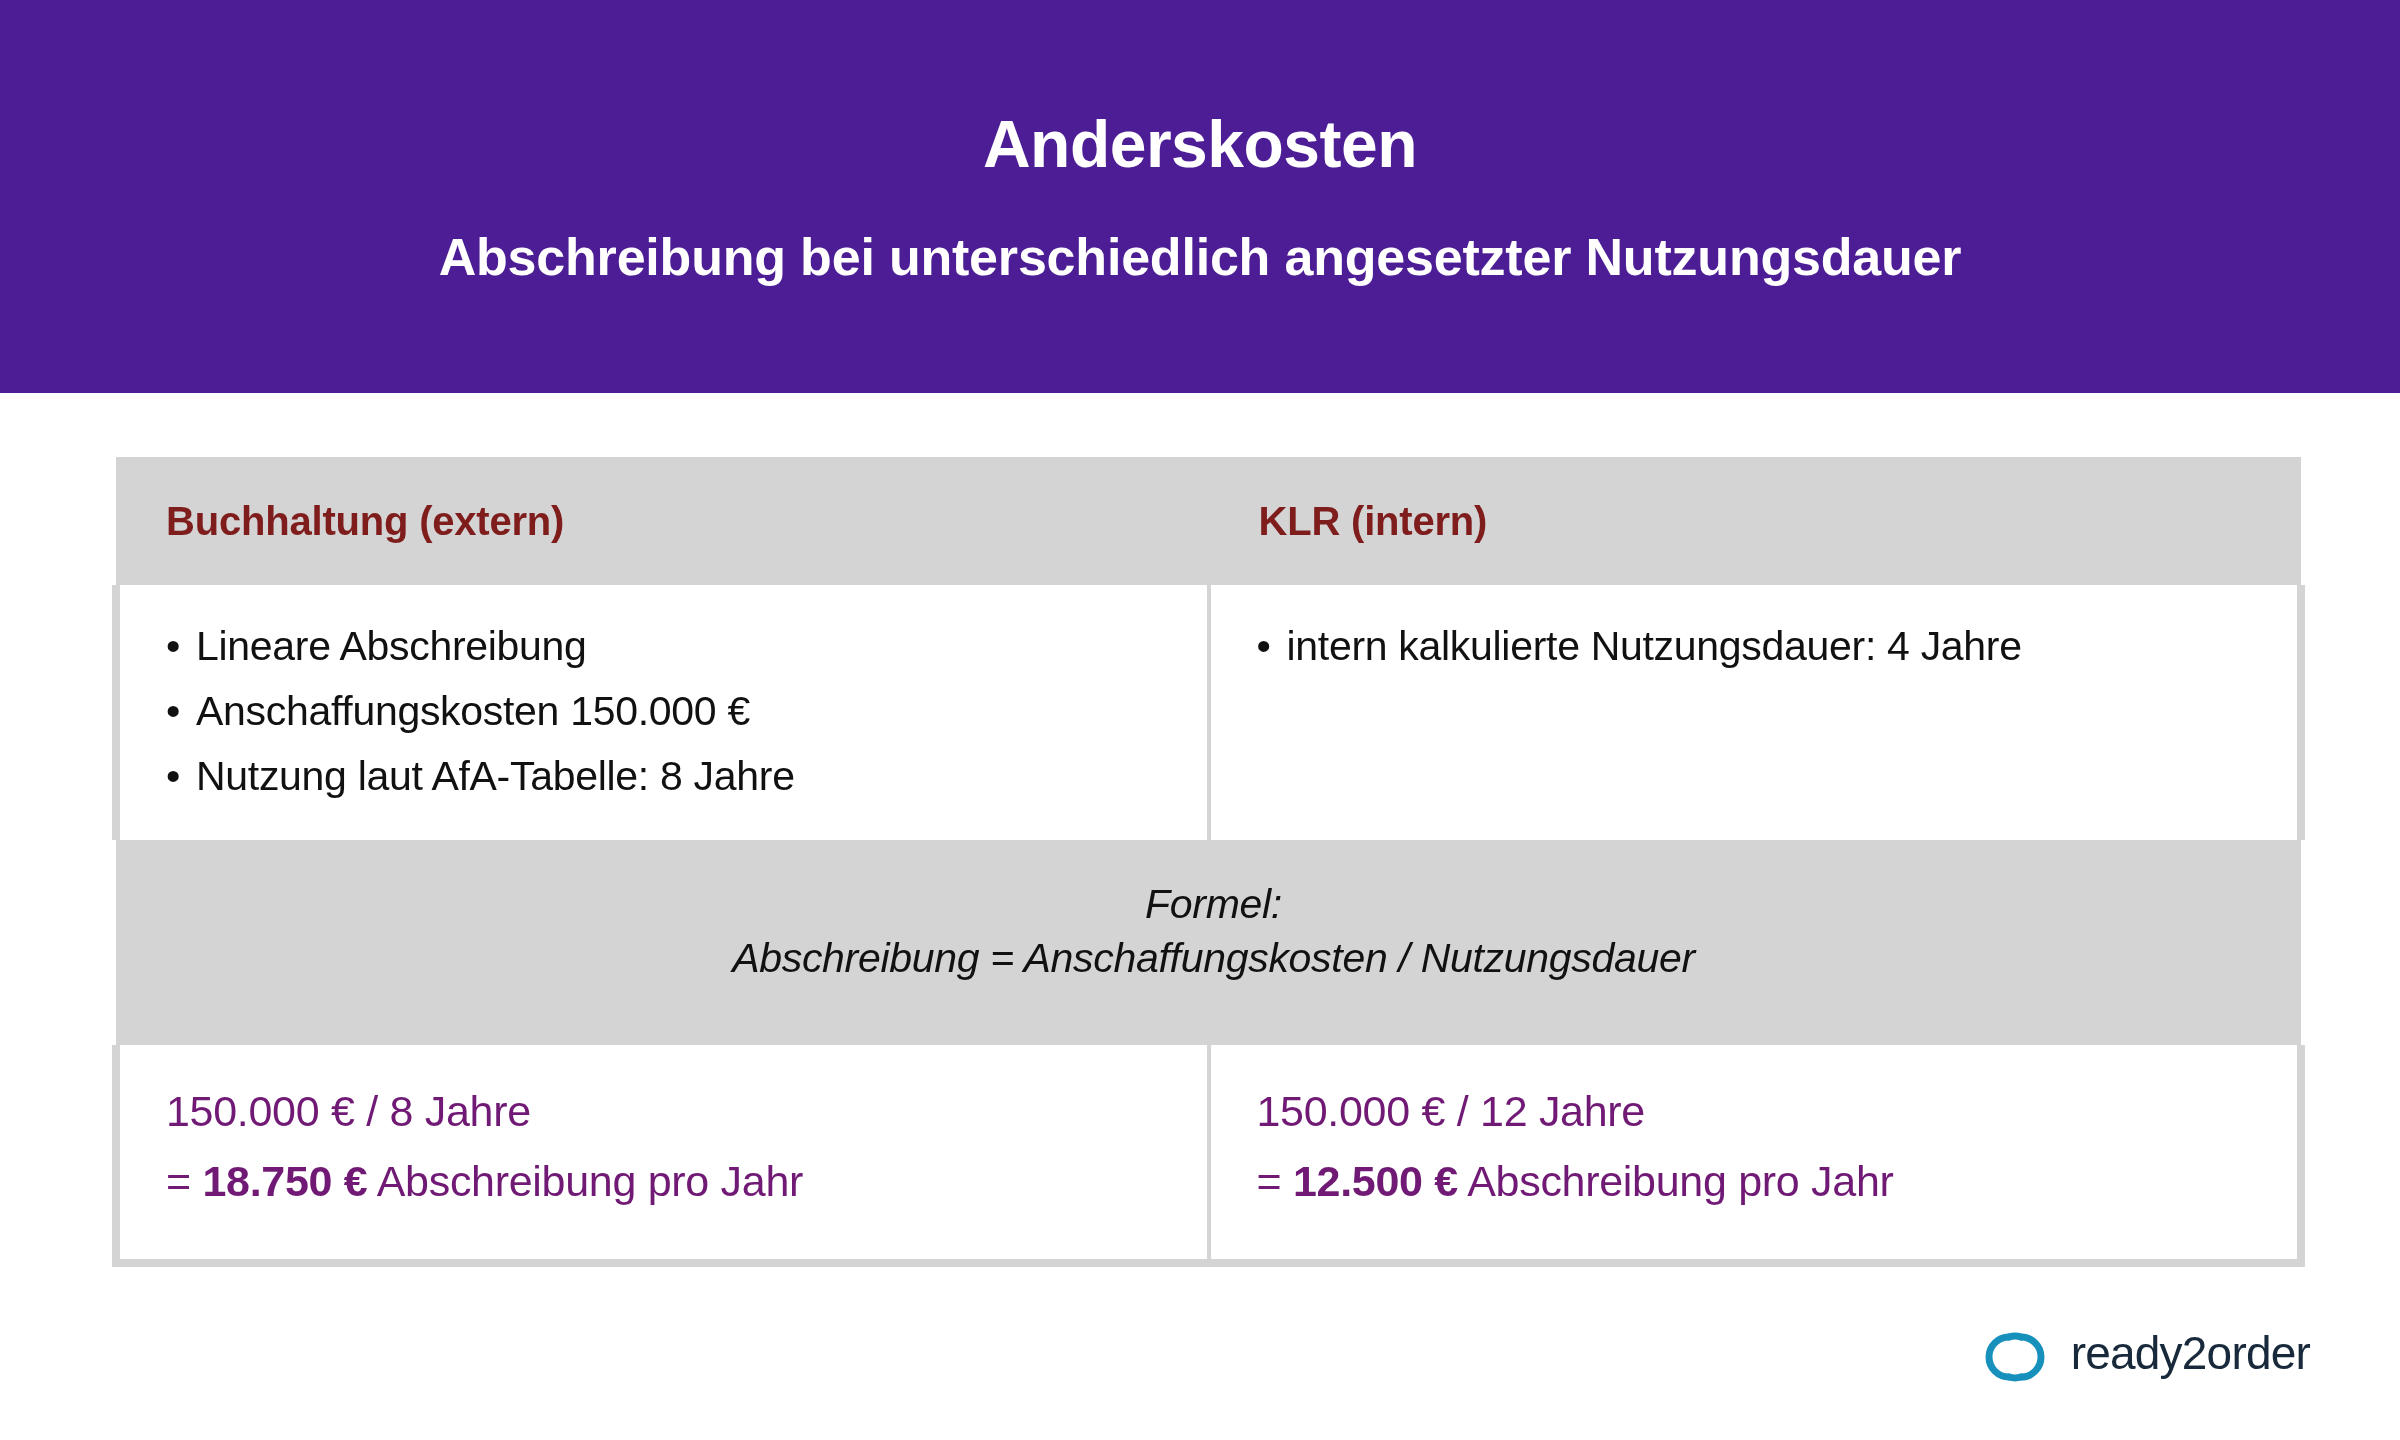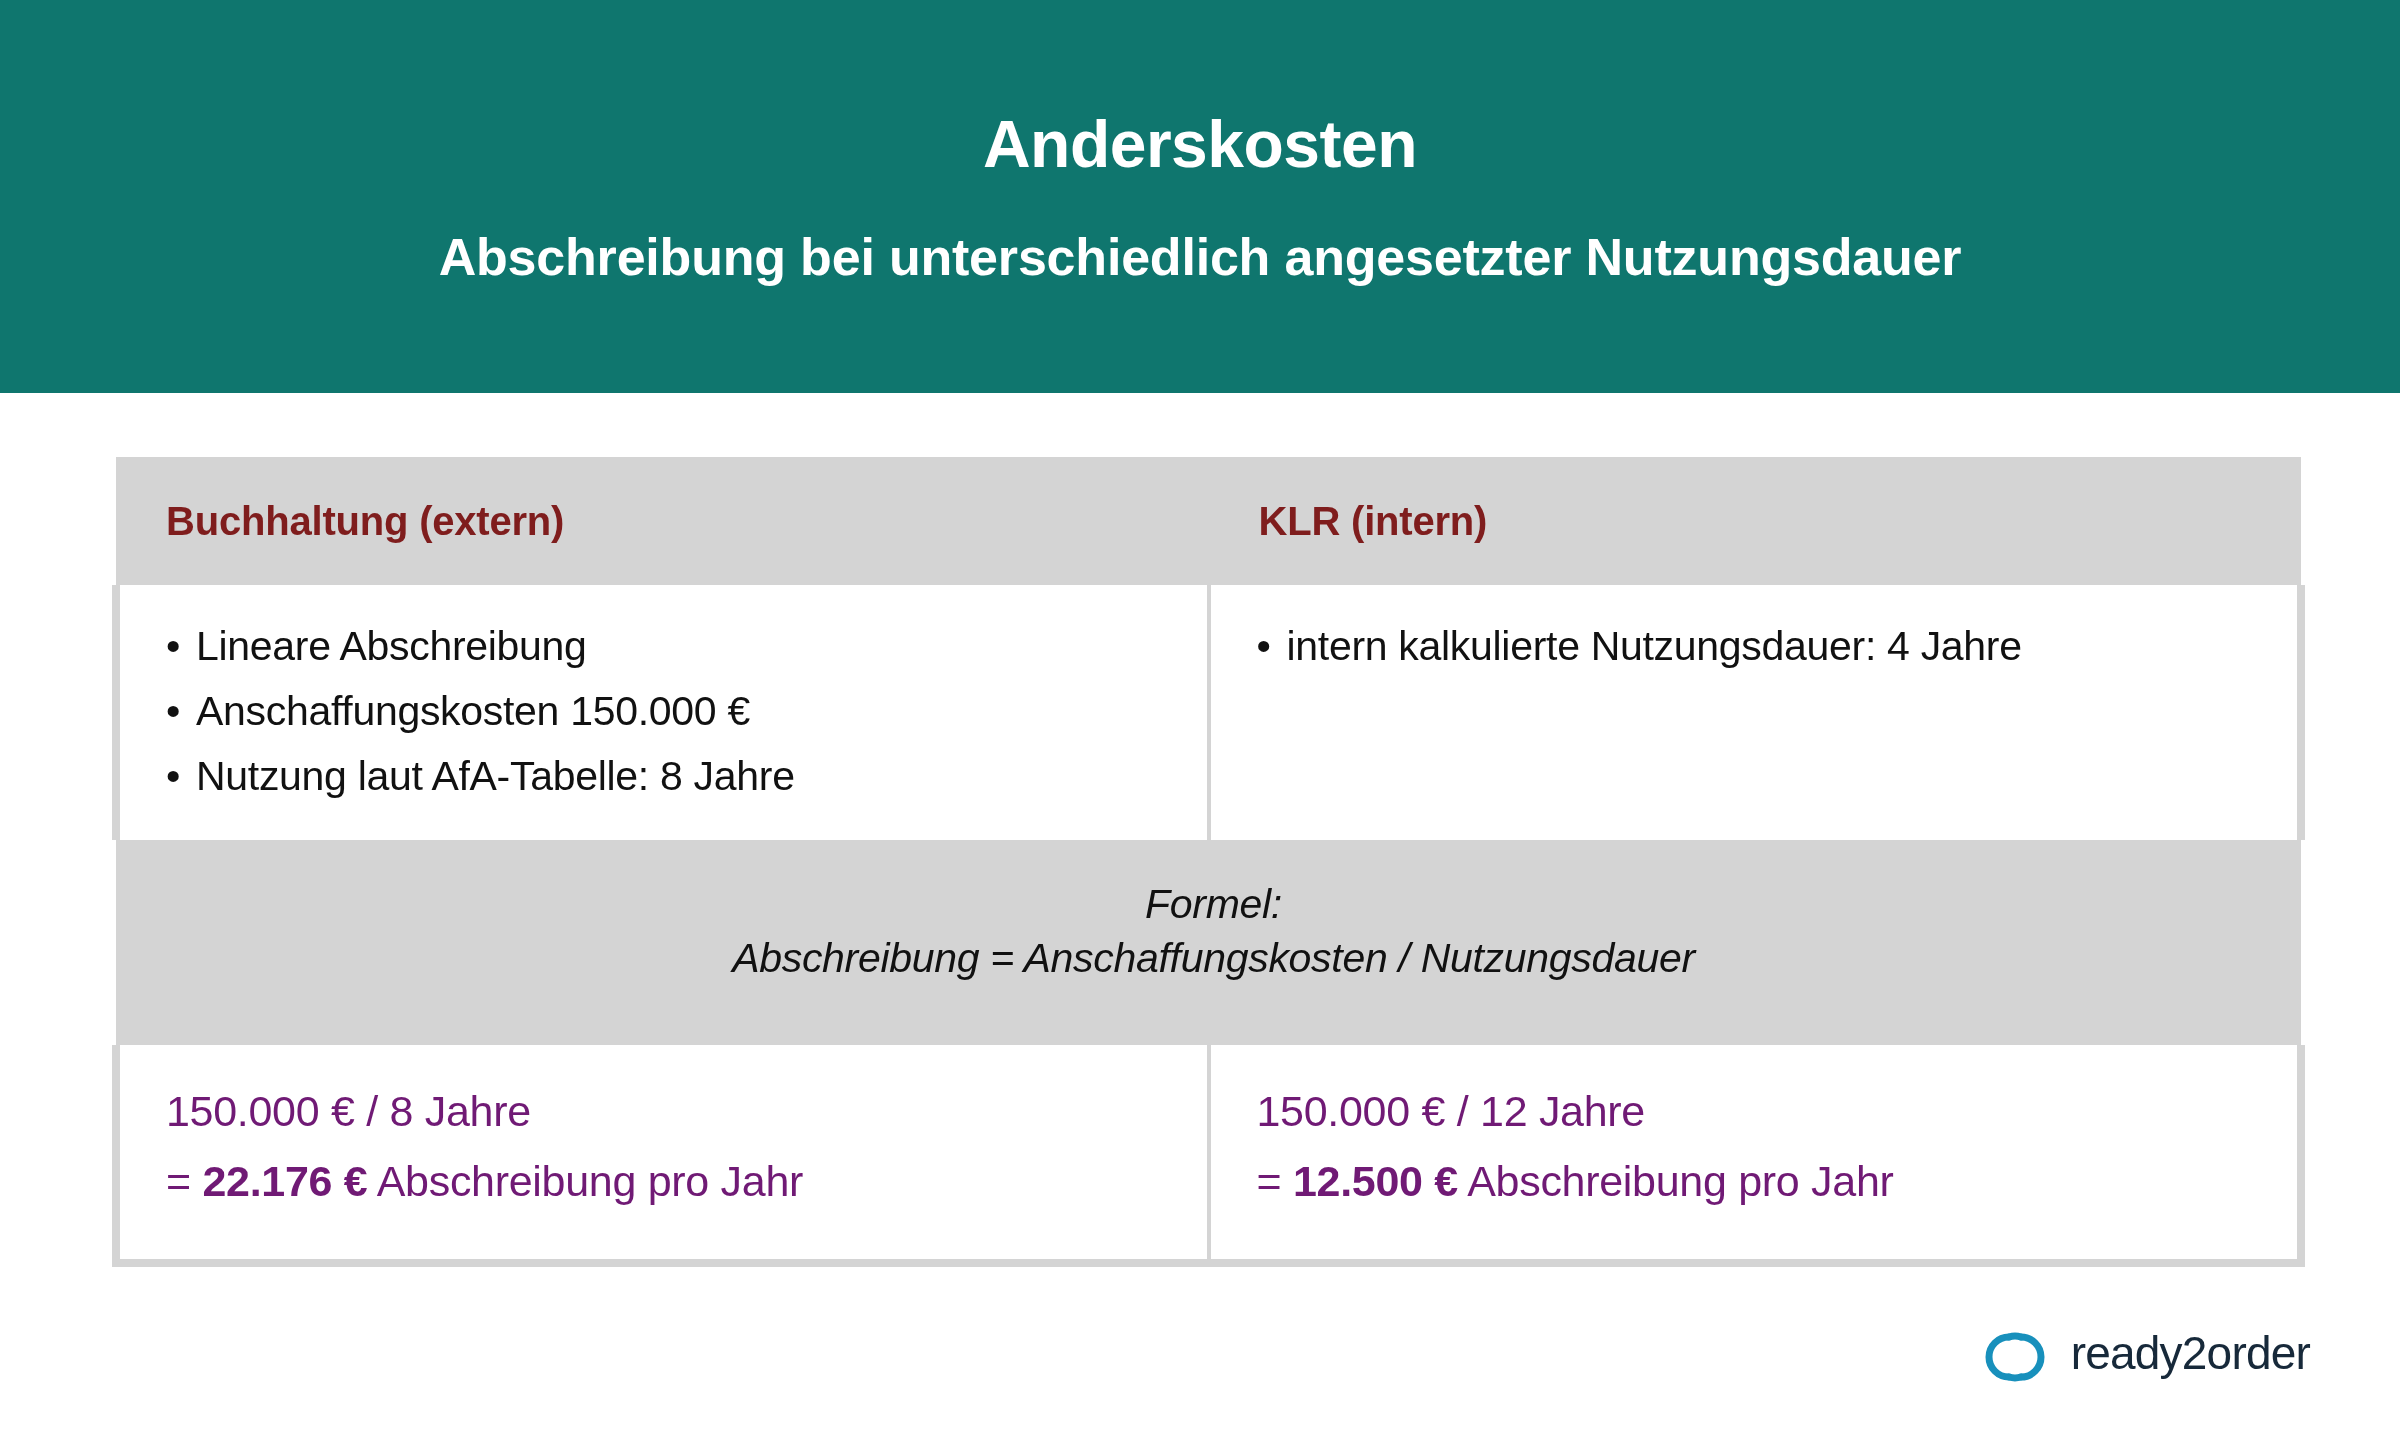--- a/index.html
+++ b/index.html
@@ -17,21 +17,21 @@
     overflow: hidden;
   }
 
   
   .header-band {
     position: absolute;
     left: 0;
     top: 0;
     width: 2400px;
     height: 393px;
-    background: #0f766e;
+    background: #4c1d95;
     box-sizing: border-box;
     display: flex;
     flex-direction: column;
     align-items: center;
     justify-content: flex-start;
     padding-top: 110px;
   }
   .header-title {
     color: #ffffff;
     font-size: 66px;
@@ -251,21 +251,21 @@
         <td colspan="2">
           <div class="formula-line">Formel:</div>
           <div class="formula-line second">Abschreibung = Anschaffungskosten / Nutzungsdauer</div>
         </td>
       </tr>
 
       <tr class="row-result">
         <td class="cell-left">
           <div class="result-line">150.000 € / 8 Jahre</div>
           <div class="result-line second">
-            <span>= </span><span class="result-amount">22.176 €</span><span> Abschreibung pro Jahr</span>
+            <span>= </span><span class="result-amount">18.750 €</span><span> Abschreibung pro Jahr</span>
           </div>
         </td>
         <td class="cell-right">
           <div class="result-line">150.000 € / 12 Jahre</div>
           <div class="result-line second">
             <span>= </span><span class="result-amount">12.500 €</span><span> Abschreibung pro Jahr</span>
           </div>
         </td>
       </tr>
 

